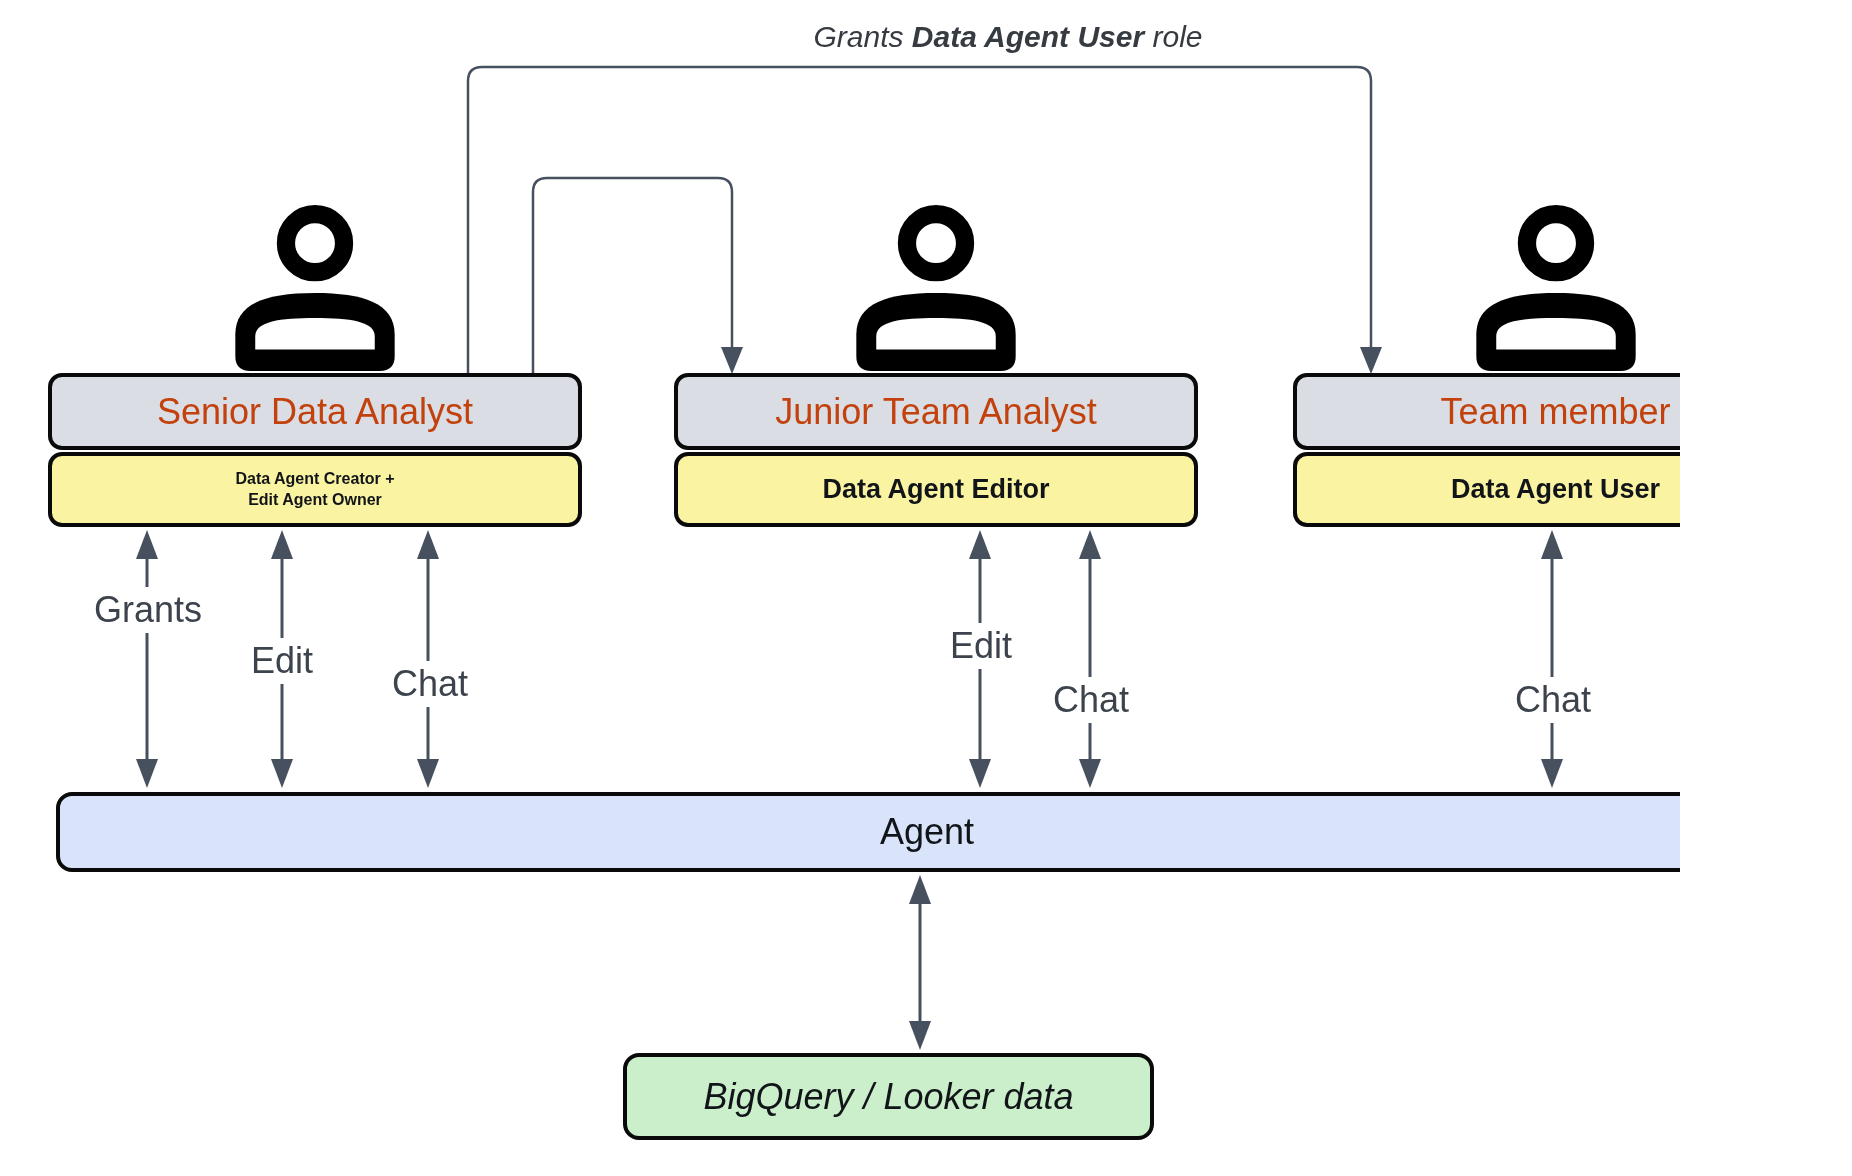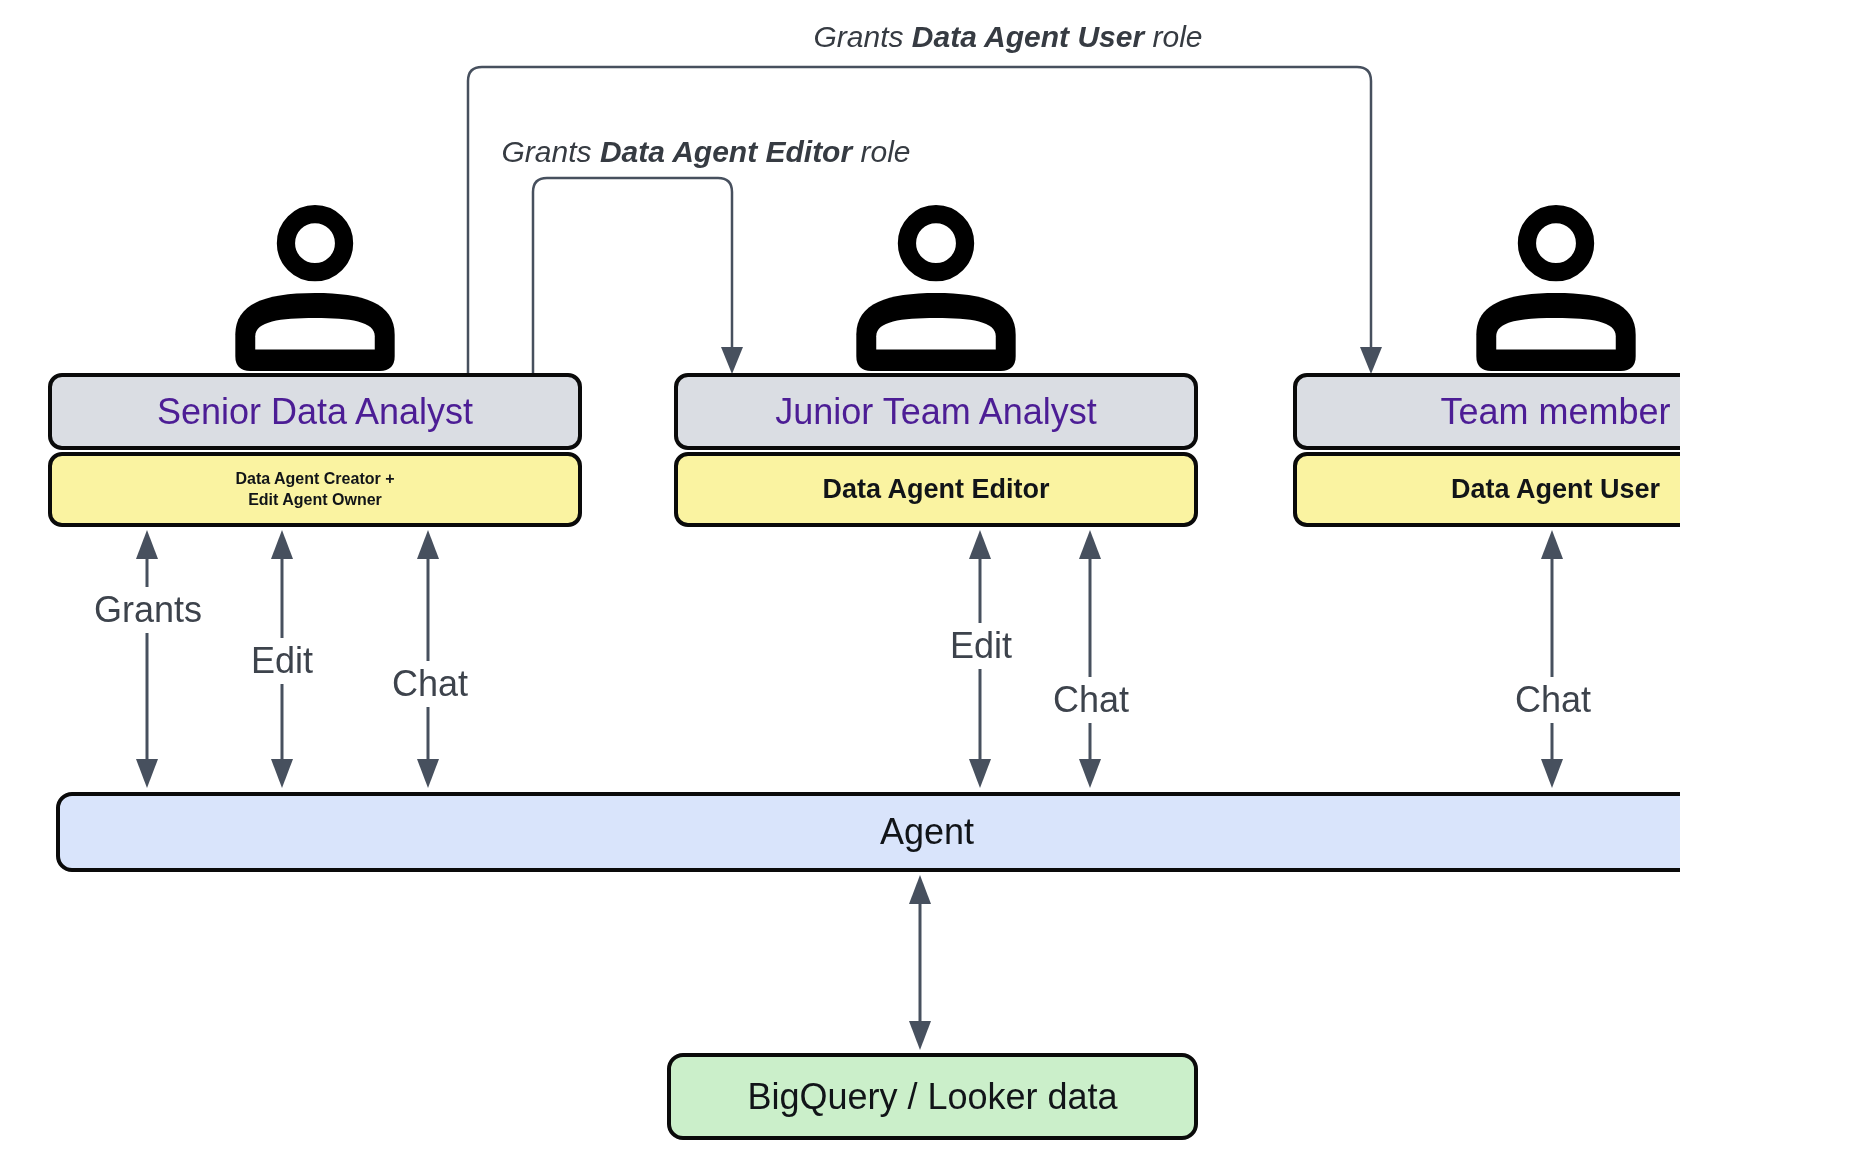--- a/index.html
+++ b/index.html
@@ -38,21 +38,21 @@
   .name-box {
     position: absolute;
     top: 168px;
     left: 0; right: 0;
     height: 69px;
     background: var(--actor-box, #dadde3);
     border: 4px solid var(--border, #0a0a0a);
     border-radius: 14px;
     display: flex; align-items: center; justify-content: center;
     font-size: 36px;
-    color: #4c1d95;
+    color: #c2410c;
   }
   .role-box {
     position: absolute;
     top: 247px;
     left: 0; right: 0;
     height: 67px;
     background: var(--role-box, #faf3a1);
     border: 4px solid var(--border, #0a0a0a);
     border-radius: 14px;
     display: flex; flex-direction: column; align-items: center; justify-content: center;
@@ -93,28 +93,29 @@
     background: var(--agent-bar, #d9e4fb);
     border: 4px solid var(--border, #0a0a0a);
     border-radius: 16px;
     display: flex; align-items: center; justify-content: center;
     font-size: 36px;
     color: #111418;
   }
 
   .datasource-box {
     position: absolute;
-    left: 667px; top: 1053px;
+    left: 623px; top: 1053px;
     width: 523px; height: 79px;
     background: var(--datasource-box, #cbefca);
     border: 4px solid var(--border, #0a0a0a);
     border-radius: 16px;
     display: flex; align-items: center; justify-content: center;
     font-size: 36px;
     color: #111418;
+    font-style: italic;
   }
 </style>
 </head>
 <body>
 
 <div class="canvas">
 
   <svg class="connectors" viewBox="0 0 1852 1176">
 
     <g>
@@ -160,23 +161,20 @@
 
     <g transform="translate(920,0)">
       <line class="conn-line" x1="0" y1="899" x2="0" y2="1026"></line>
       <polygon class="arrowhead" points="0,875 -11,904 11,904"></polygon>
       <polygon class="arrowhead" points="0,1050 -11,1021 11,1021"></polygon>
     </g>
   </svg>
 
   <div class="grant-label" style="left:1008px; top:37px;">
     <span>Grants </span><b>Data Agent User</b><span> role</span>
-  </div>
-  <div class="grant-label" style="left:706px; top:152px;">
-    <span>Grants </span><b>Data Agent Editor</b><span> role</span>
   </div>
 
   <div class="actor" style="left:48px; width:534px;">
     <svg class="person" width="166" height="166" viewBox="0 0 100 100">
       <circle cx="50" cy="23" r="17.5" fill="none" stroke="#000" stroke-width="11"></circle>
       <path fill="#000" d="M2,78 C2,59 21,53 50,53 C79,53 98,59 98,78 L98,91 Q98,100 89,100 L11,100 Q2,100 2,91 Z"></path>
       <path fill="#fff" d="M14,87 L14,79 C14,70 29,68 50,68 C71,68 86,70 86,79 L86,87 Z"></path>
     </svg>
     <div class="name-box">Senior Data Analyst</div>
     <div class="role-box two-line">

